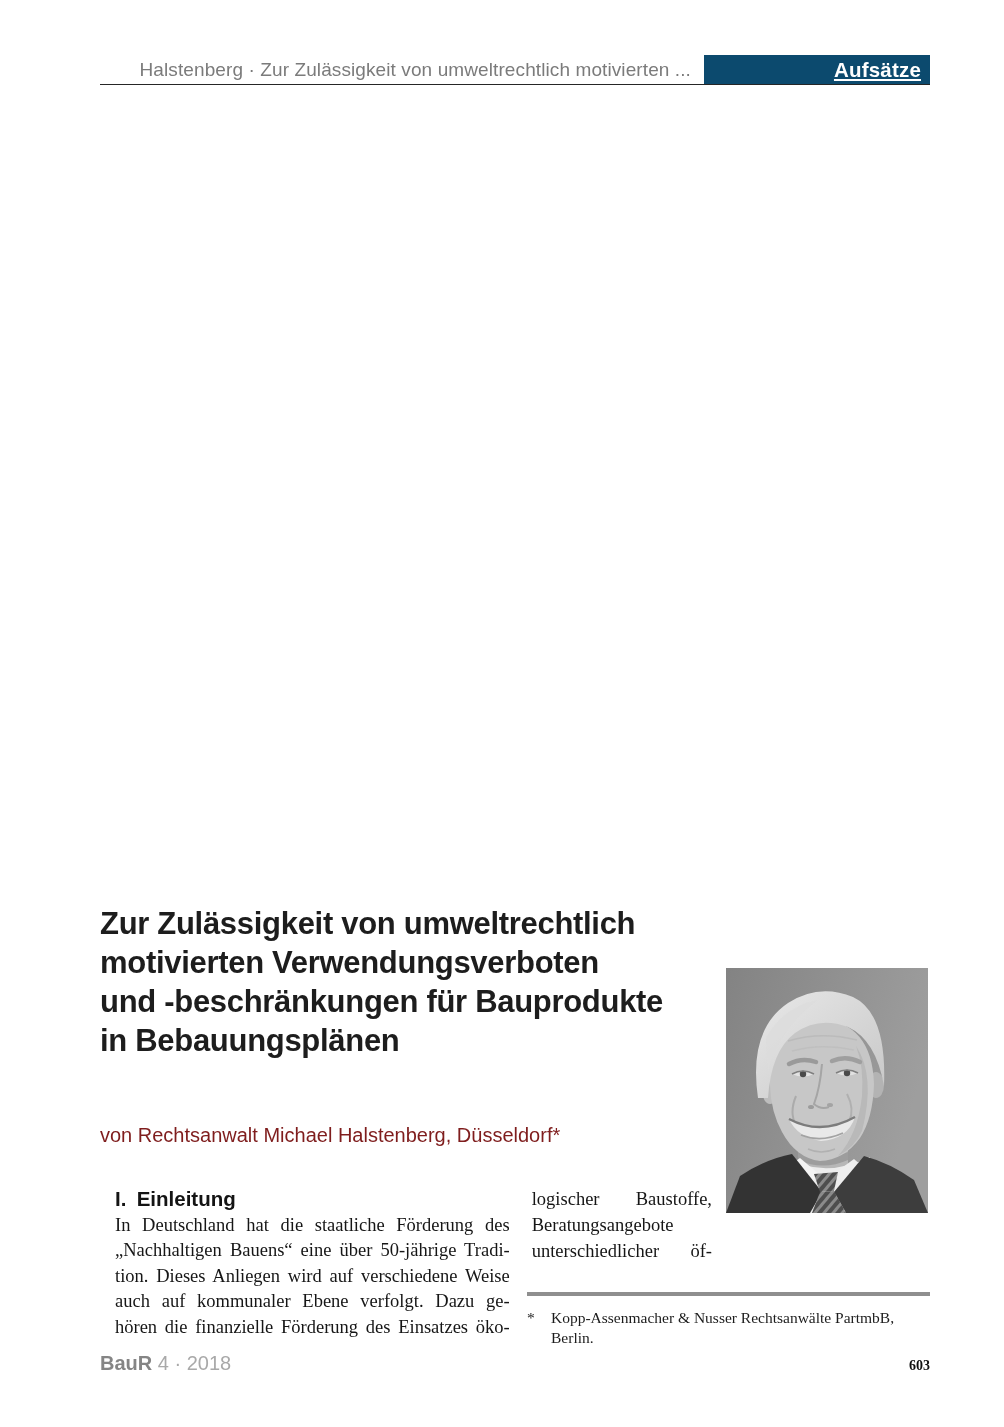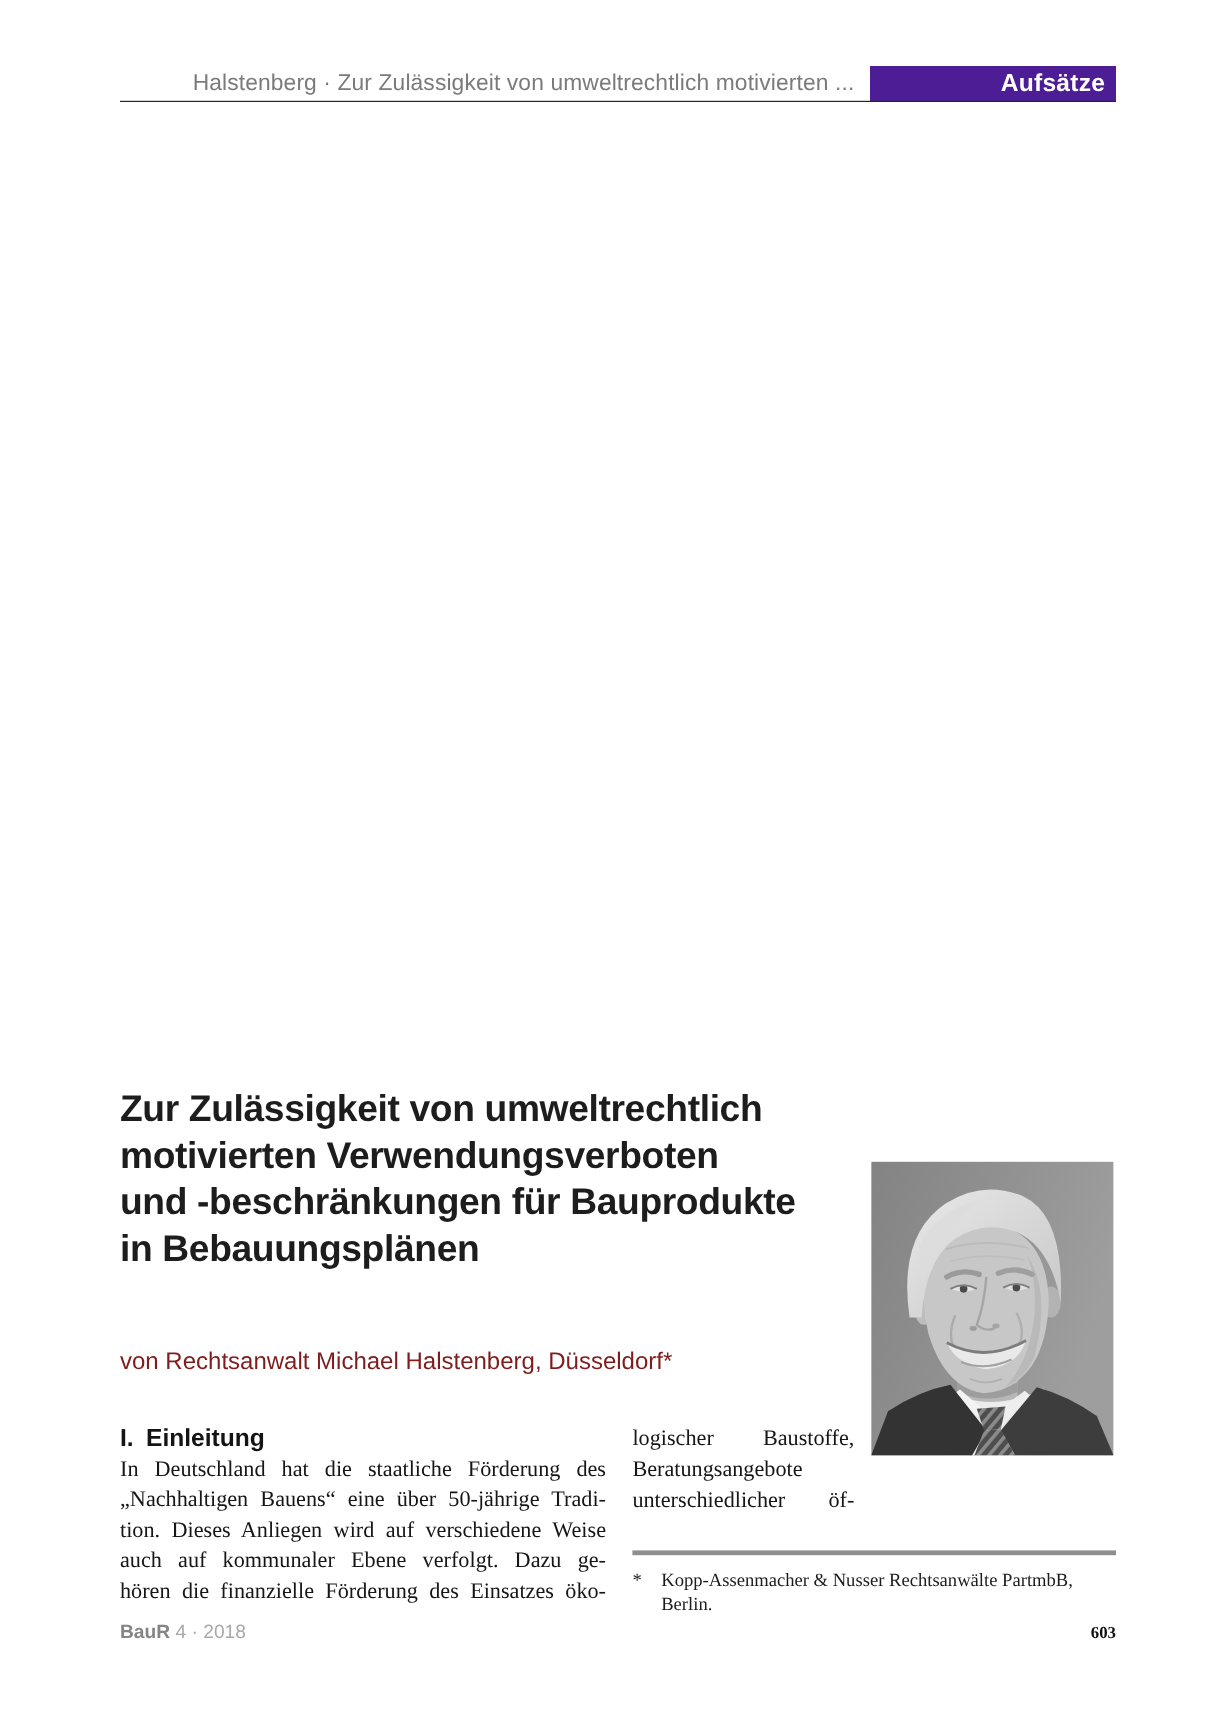--- a/index.html
+++ b/index.html
@@ -27,31 +27,32 @@
     justify-content: flex-end;
   }
   .running-title {
     color: #7b7b7b;
     font-size: 19px;
     letter-spacing: 0.1px;
     margin-right: 13px;
     white-space: nowrap;
   }
   .rubric-badge {
-    width: 205px; height: 30px;
-    background: #4c1d95;
+    width: 226px; height: 30px;
+    background: #0c4a6e;
     color: #ffffff;
     font-weight: bold;
     font-size: 20.5px;
     display: flex;
     align-items: center;
     justify-content: flex-end;
     padding-right: 9px;
     box-sizing: border-box;
     letter-spacing: 0.2px;
+    text-decoration: underline;
   }
   .header-rule {
     position: absolute;
     left: 100px; top: 83.5px;
     width: 830px; height: 1.6px;
     background: #262626;
   }
 
   
   .article-title {
@@ -85,21 +86,21 @@
   .author-photo svg { display: block; width: 202px; height: 245px; }
 
   
   .columns {
     position: absolute;
     left: 100px; top: 1186px;
     width: 612px;
     display: flex;
     gap: 22px;
   }
-  .col-left  { width: 405px; }
+  .col-left  { width: 405px; margin-left: 15px; }
   .col-right { width: 185px; }
   .section-heading {
     margin: 0 0 1px 0;
     font-size: 20.5px;
     font-weight: bold;
     line-height: 26px;
     color: #141414;
   }
   .body-text {
     margin: 0;
@@ -134,21 +135,21 @@
 
   
   .page-footer {
     position: absolute;
     left: 100px; top: 1352px;
     width: 830px;
     display: flex;
     justify-content: space-between;
     align-items: baseline;
   }
-  .footer-journal-line { font-size: 16px; color: #a9a9a9; }
+  .footer-journal-line { font-size: 20px; color: #a9a9a9; }
   .footer-journal { font-weight: bold; color: #858585; }
   .footer-page-number {
     font-family: "Liberation Serif", serif;
     font-weight: bold;
     font-size: 14px;
     color: #111111;
   }
 </style>
 </head>
 <body>

